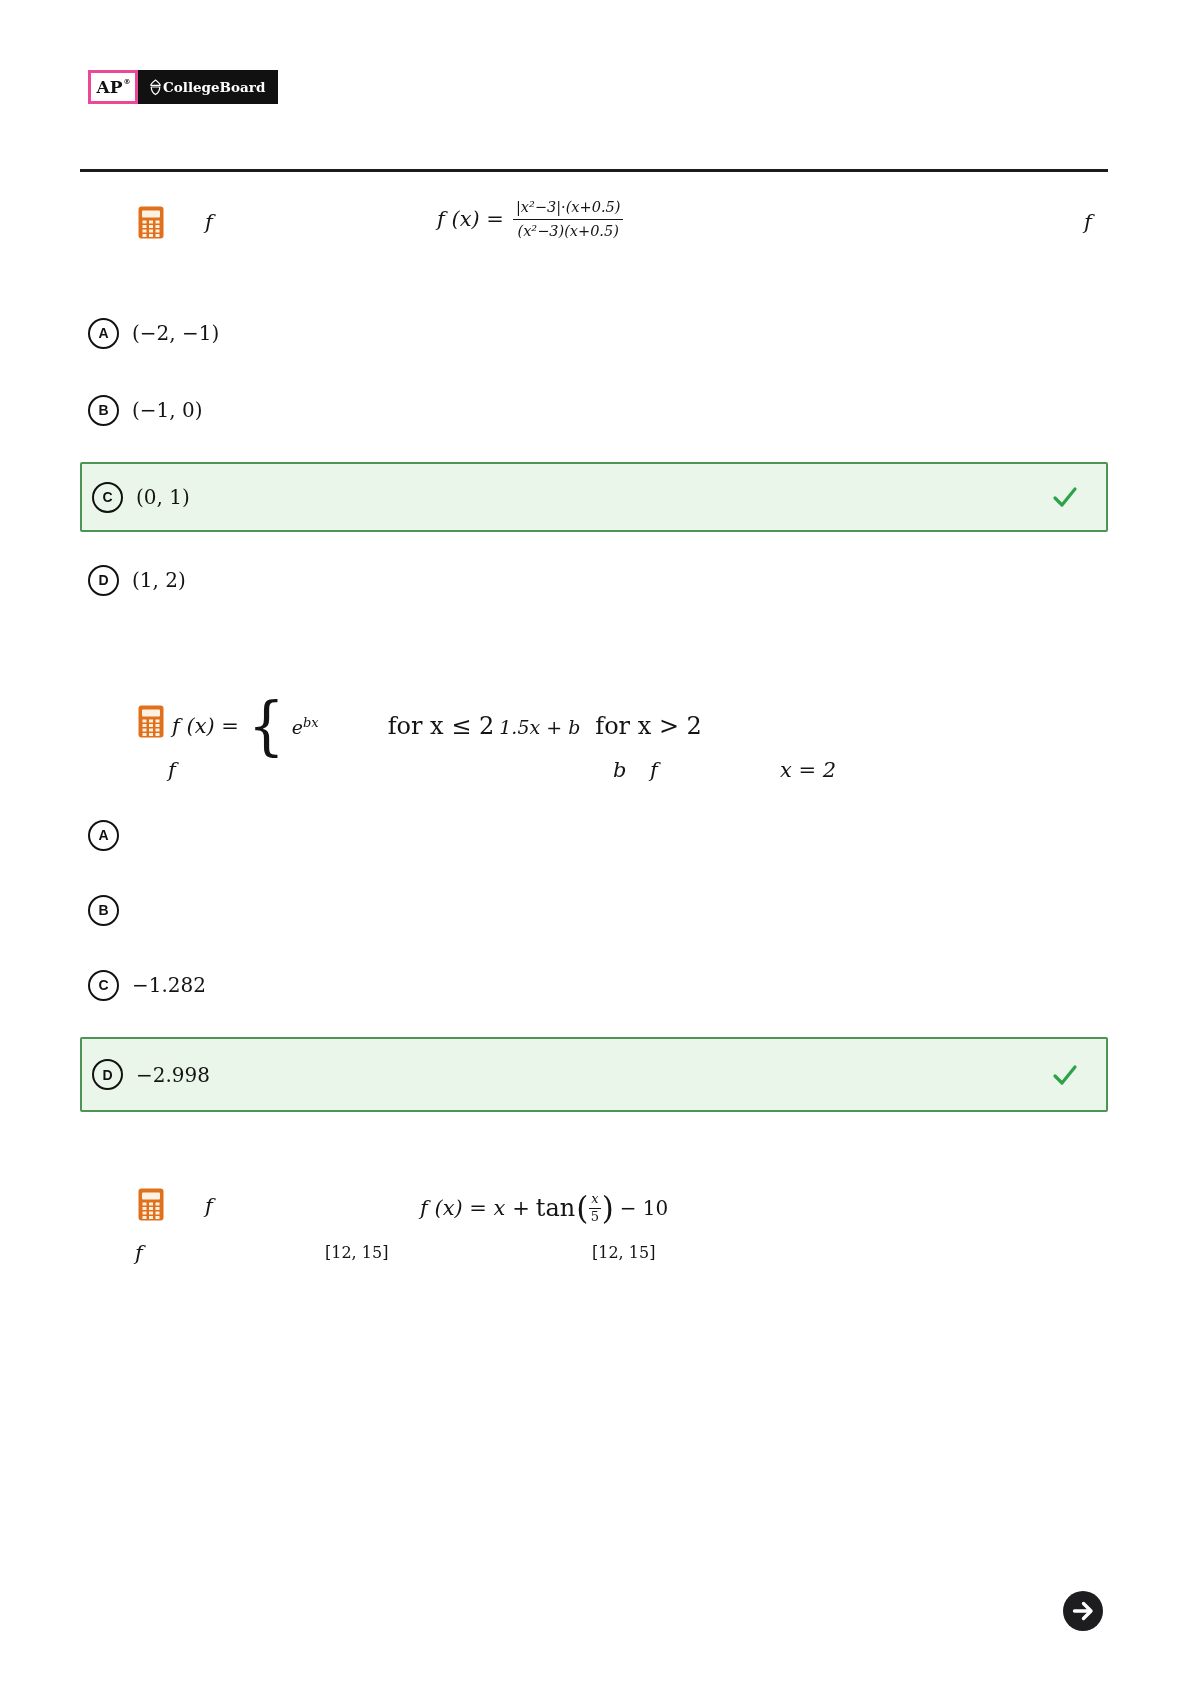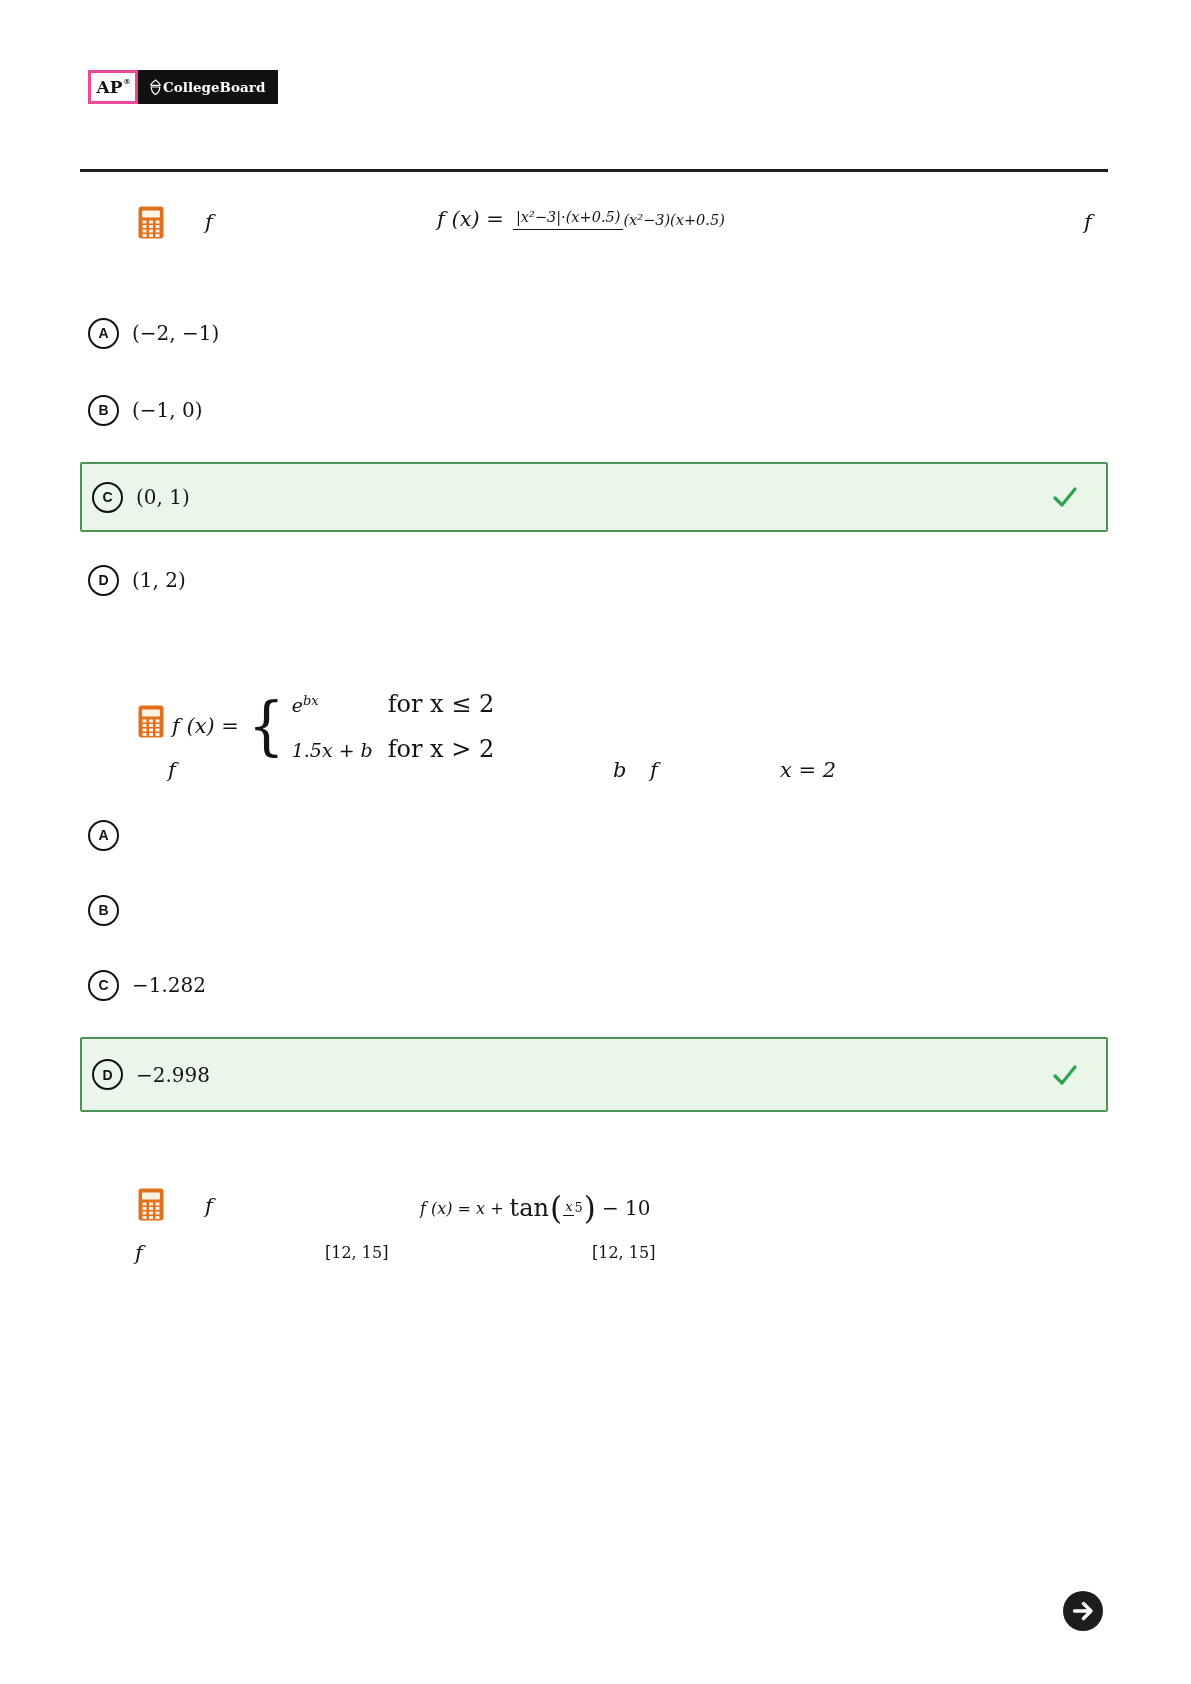--- a/index.html
+++ b/index.html
@@ -27,44 +27,44 @@
   }
 
   .rule { left:80px; top:169px; width:1028px; height:3px; background:#1c1c1c; }
 
   
   .calc { display:block; }
   .lonely { font-size:21px; line-height:33px; }
 
   .q1-formula { left:437px; top:188px; display:flex; align-items:center; height:62px; }
   .q1-formula .lhs { font-size:21px; margin-right:9px; }
-  .frac { display:inline-flex; flex-direction:row; align-items:center; font-size:14.5px; line-height:1.25; }
+  .frac { display:inline-flex; flex-direction:column; align-items:center; font-size:14.5px; line-height:1.25; }
   .frac .num { border-bottom:1.4px solid #141414; padding:0 3px 2px 3px; }
   .frac .den { padding-top:2px;text-align:right; }
   .frac.small { font-size:13px; line-height:1.15; }
   .frac.small .num { padding:0 2px 1px 2px; border-bottom:1.2px solid #141414; }
   .frac.small .den { padding-top:1px; }
 
   
   .piecewise { left:172px; top:695px; height:62px; display:flex; align-items:center; }
   .piecewise .lhs { font-size:21px; }
   .brace { font-family:"DejaVu Serif", serif; font-size:64px; font-weight:400; line-height:1;
            margin:0 5px 0 7px; transform:scaleX(.9); color:#141414; }
-  .pw-rows { display:flex; flex-direction:column; gap:17px; }
+  .pw-rows { display:flex; flex-direction:row; gap:5px; }
   .pw-row { display:grid; grid-template-columns:96px auto; align-items:baseline; }
   .pw-expr { font-size:19px; }
   .pw-expr sup { font-size:13px; line-height:0; }
   .pw-cond { font-size:24px; }
 
   .sub21 { position:absolute; font-size:21px; line-height:26px; }
   .sub20 { position:absolute; font-size:16px; line-height:26px; }
 
   
   .q3-formula { left:420px; top:1186px; height:44px; display:flex; align-items:center; }
-  .q3-formula .pre { font-size:16px;font-style:italic; }
+  .q3-formula .pre { font-size:21px;font-style:italic; }
   .q3-formula .fn { font-size:24px; margin-left:6px; }
   .bigparen { font-size:31px; font-weight:400; line-height:1; margin:0 1px; }
   .q3-formula .post { font-size:20px; margin-left:5px; }
 
   
   .opt-row {
     position:absolute; left:80px; height:34px; display:flex; align-items:center;
     gap:13px; padding-left:8px;
   }
   .opt-circle {

